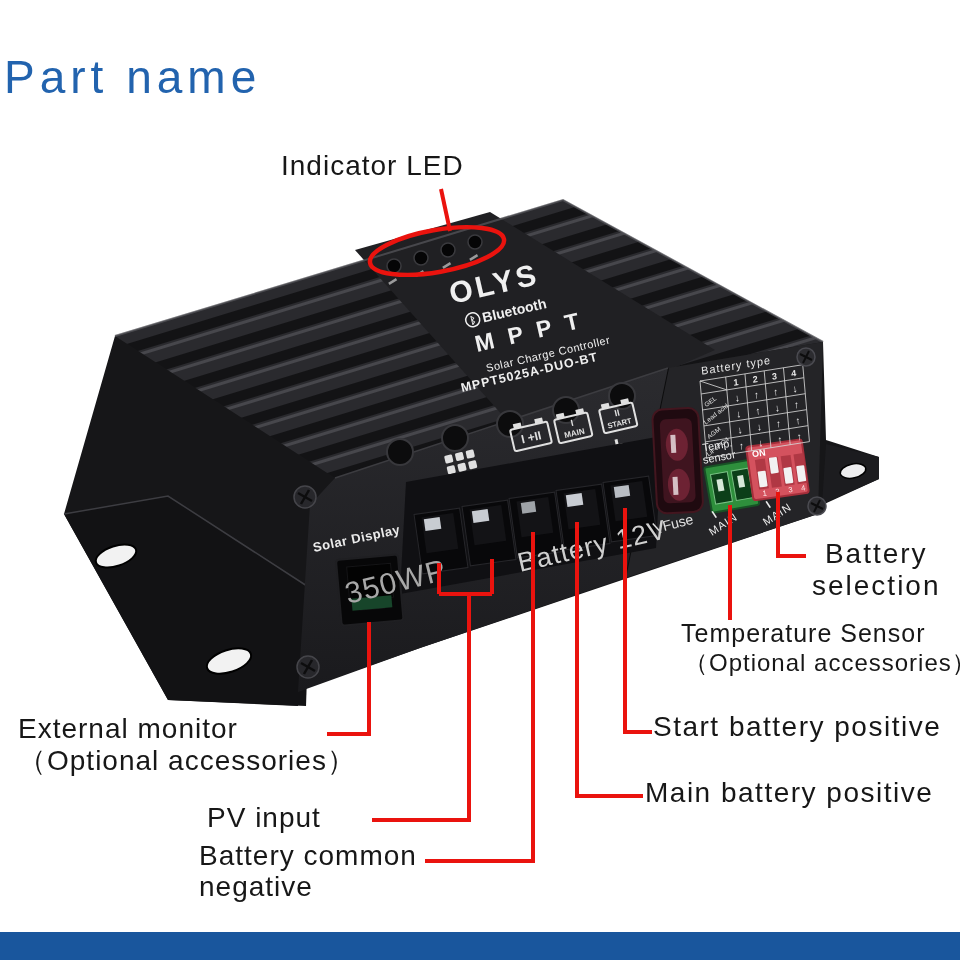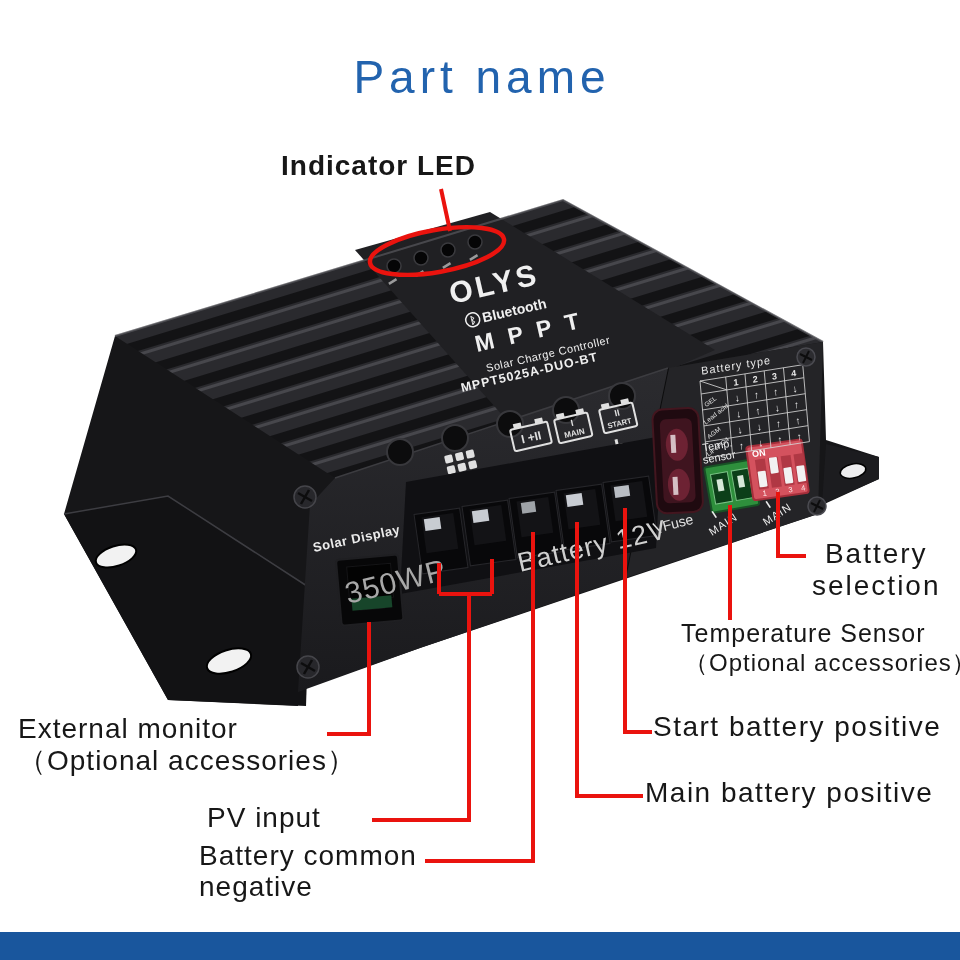--- a/index.html
+++ b/index.html
@@ -1,23 +1,23 @@
 <!DOCTYPE html>
 <html><head>
 <meta charset="utf-8">
 <style>
   html,body{margin:0;padding:0;background:#fff;}
   .stage{position:relative;width:960px;height:960px;background:#ffffff;overflow:hidden;
          font-family:"Liberation Sans",sans-serif;}
-  .title{position:absolute;top:50px;left:4px;right:0;text-align:center;
+  .title{position:absolute;top:50px;left:4px;right:0;
          font-size:46px;letter-spacing:5px;color:#2263ae;}
   .callout{position:absolute;color:#171717;font-size:28px;letter-spacing:1px;
            line-height:32px;white-space:nowrap;}
   .callout.small{font-size:25px;line-height:30px;}
-  #lbl-indicator{left:281px;top:150px;font-weight:bold;}
+  #lbl-indicator{left:281px;top:150px;}
   #lbl-ext{left:18px;top:713px;}
   #lbl-pv{left:199px;top:802px;margin-left:8px;}
   #lbl-common{left:199px;top:840px;line-height:31px;}
   #lbl-start{left:653px;top:711px;letter-spacing:1.5px;}
   #lbl-main{left:645px;top:777px;letter-spacing:1.5px;}
   #lbl-sel{left:812px;top:538px;letter-spacing:2px;line-height:32px;text-align:center;}
   #lbl-temp{left:681px;top:618px;}
   #lbl-temp2{left:684px;top:648px;font-size:24px;}
   .devsvg{position:absolute;left:0;top:0;}
   .footer{position:absolute;left:0;top:932px;width:960px;height:28px;background:#19569d;}

